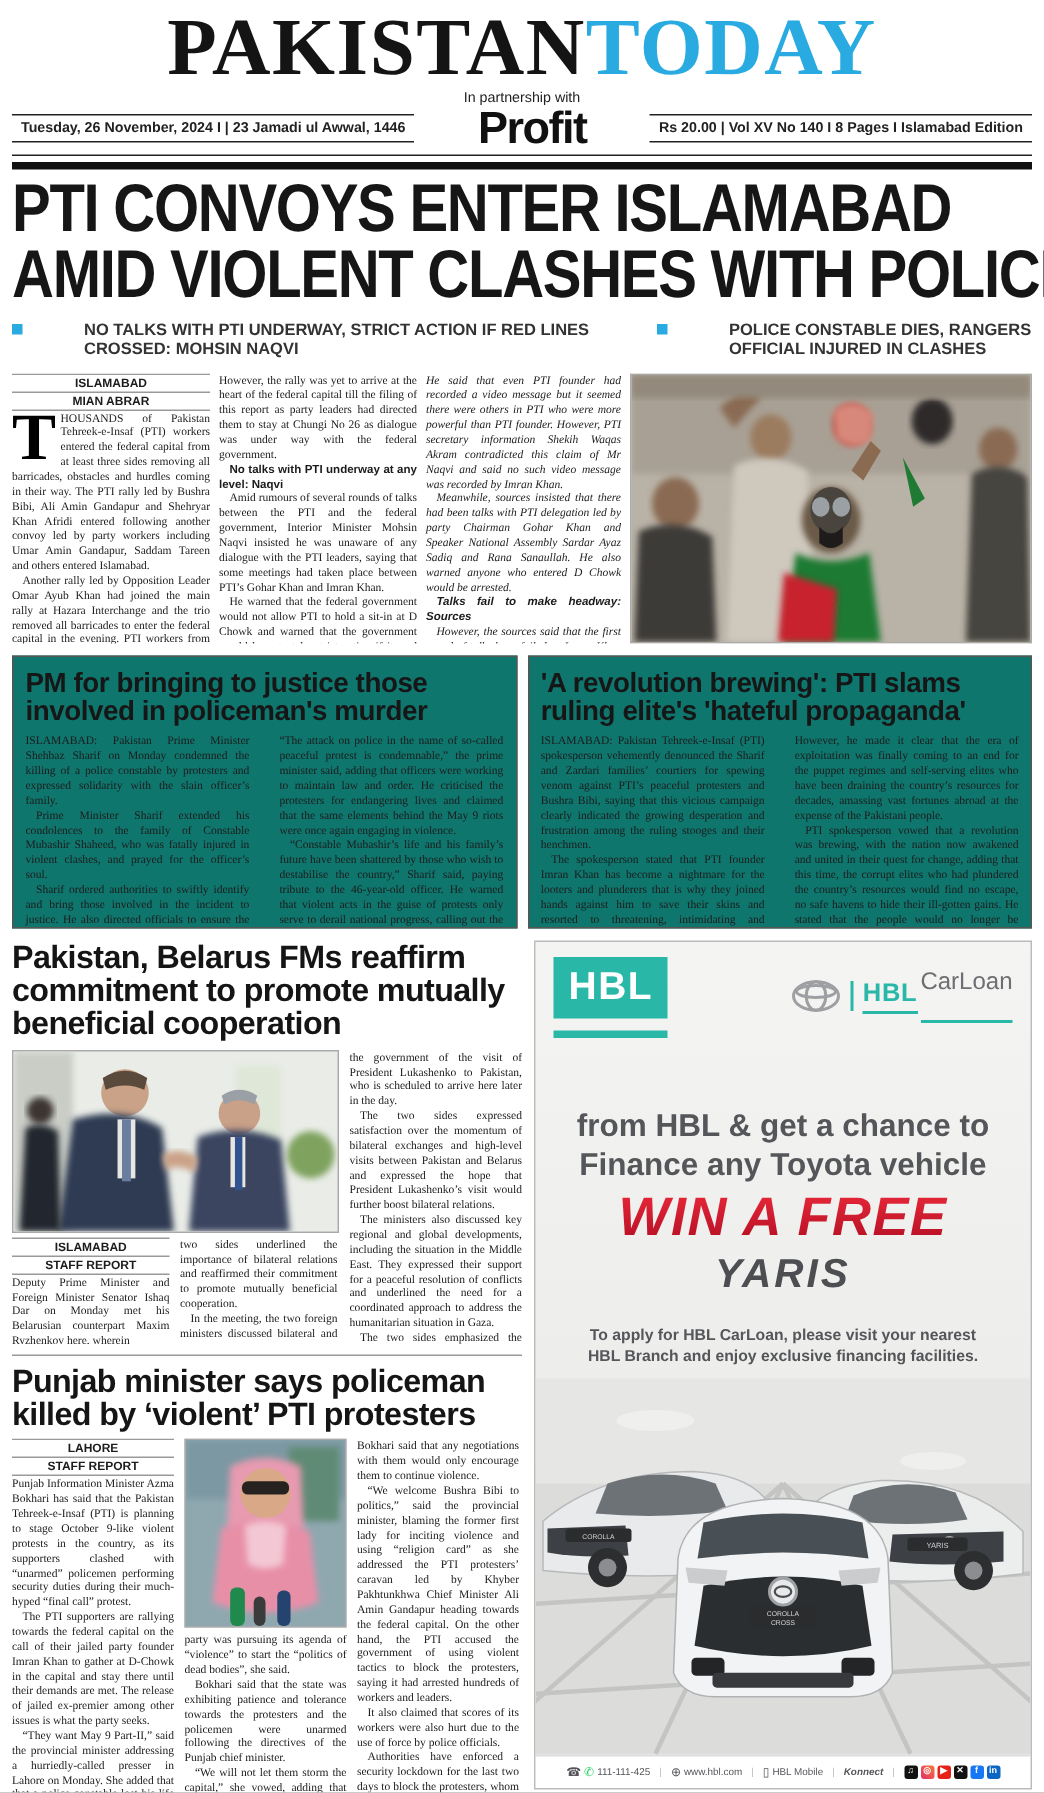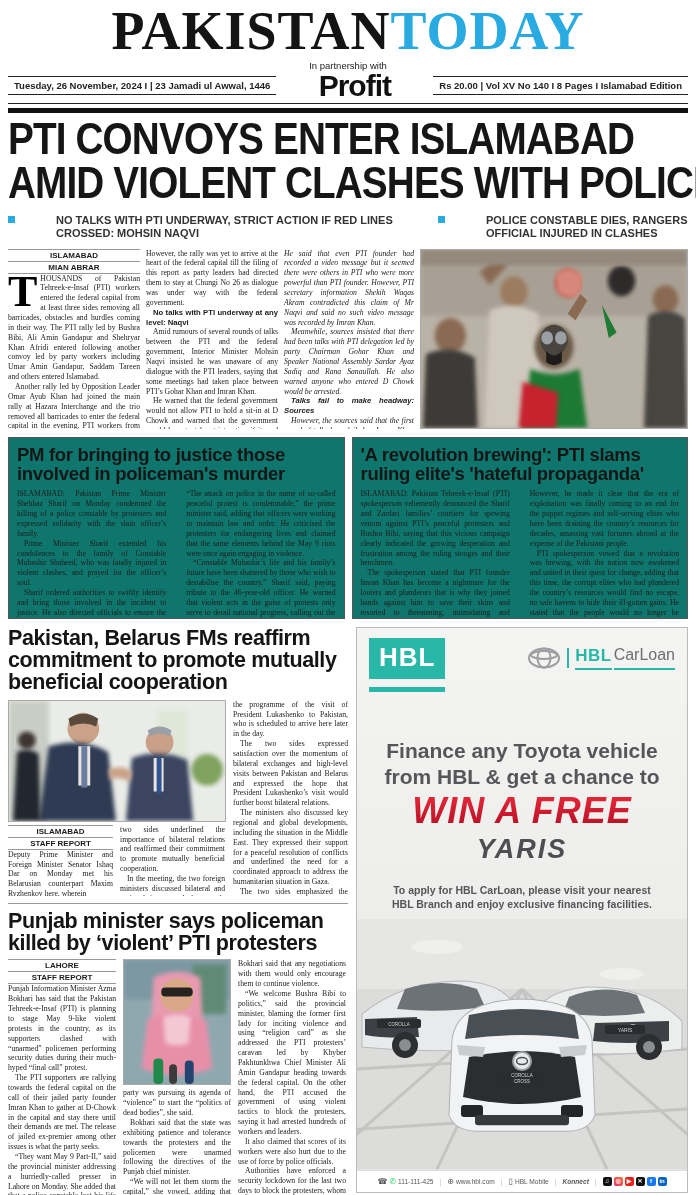--- a/index.html
+++ b/index.html
@@ -82,21 +82,21 @@
         display:flex; flex-direction:column; overflow:hidden; position:relative; }
   .ad-top { display:flex; justify-content:space-between; align-items:flex-start; padding:10px 12px 0 12px; }
   .hbl-logo { font-family:"Liberation Sans", sans-serif; font-weight:bold; color:#fff;
               background:#29B8A8; font-size:26px; padding:4px 10px 6px 10px; letter-spacing:1px; }
   .hbl-underbar { width:76px; height:5px; background:#29B8A8; margin-top:8px; }
   .ad-brand { display:flex; align-items:center; gap:6px; margin-top:8px;
               font-family:"Liberation Sans", sans-serif; }
   .ad-brand .sep { width:2px; height:20px; background:#29B8A8; }
   .ad-brand .hbl { color:#29B8A8; font-weight:bold; font-size:17px; letter-spacing:0.5px;
                    border-bottom:2px solid #29B8A8; padding-bottom:2px; }
-  .ad-brand .carloan { color:#6d6e71; font-size:16px; border-bottom:2px solid #29B8A8; padding-bottom:4px; margin-left:-4px; }
+  .ad-brand .carloan { color:#6d6e71; font-size:16px; border-bottom:2px solid #29B8A8; padding-bottom:16px; margin-left:-4px; }
   .ad-headline { font-family:"Liberation Sans", sans-serif; font-weight:bold; color:#55565a;
                  font-size:21px; text-align:center; line-height:1.25; margin-top:46px; }
   .ad-win { font-family:"Liberation Sans", sans-serif; font-weight:bold; font-style:italic;
             text-align:center; font-size:36px; letter-spacing:1px; 
             background:linear-gradient(180deg,#ee2b3c,#b00d22); -webkit-background-clip:text;
             background-clip:text; color:transparent; }
   .ad-model { font-family:"Liberation Sans", sans-serif; font-weight:bold; font-style:italic;
               text-align:center; font-size:27px; letter-spacing:2px; color:#4d4e52; margin-top:2px; }
   .ad-apply { font-family:"Liberation Sans", sans-serif; font-weight:bold; color:#55565a;
               font-size:10.5px; text-align:center; line-height:1.35; margin:18px 18px 0 18px; }
@@ -273,39 +273,39 @@
                 </div>
                 <p class="body">Deputy Prime Minister and Foreign Minister Senator Ishaq Dar on Monday met his Belarusian counterpart Maxim Ryzhenkov here, wherein</p>
               </div>
               <div class="ucol">
                 <p class="body">two sides underlined the importance of bilateral relations and reaffirmed their commitment to promote mutually beneficial cooperation.</p>
                 <p class="body">In the meeting, the two foreign ministers discussed bilateral and regional issues and the agenda and</p>
               </div>
             </div>
           </div>
           <div class="belarus-col3">
-            <p class="body">the programme of the visit of President Lukashenko to Pakistan, who is scheduled to arrive here later in the day.</p>
+            <p class="body">the government of the visit of President Lukashenko to Pakistan, who is scheduled to arrive here later in the day.</p>
             <p class="body">The two sides expressed satisfaction over the momentum of bilateral exchanges and high-level visits between Pakistan and Belarus and expressed the hope that President Lukashenko’s visit would further boost bilateral relations.</p>
             <p class="body">The ministers also discussed key regional and global developments, including the situation in the Middle East. They expressed their support for a peaceful resolution of conflicts and underlined the need for a coordinated approach to address the humanitarian situation in Gaza.</p>
             <p class="body">The two sides emphasized the importance of enhanced cooperation in international and regional organizations to advance mutual interest and jointly address global challenges.</p>
           </div>
         </div>
       </div>
 
       <div class="hr-split"></div>
 
       <div class="punjab">
         <div class="b-headline">Punjab minister says policeman killed by ‘violent’ PTI protesters</div>
         <div class="punjab-cols">
           <div class="pcol">
             <div class="kicker">
               <div class="place">LAHORE</div>
               <div class="author">STAFF REPORT</div>
             </div>
-            <p class="body">Punjab Information Minister Azma Bokhari has said that the Pakistan Tehreek-e-Insaf (PTI) is planning to stage May 9-like violent protests in the country, as its supporters clashed with “unarmed” policemen performing security duties during their much-hyped “final call” protest.</p>
+            <p class="body">Punjab Information Minister Azma Bokhari has said that the Pakistan Tehreek-e-Insaf (PTI) is planning to stage October 9-like violent protests in the country, as its supporters clashed with “unarmed” policemen performing security duties during their much-hyped “final call” protest.</p>
             <p class="body">The PTI supporters are rallying towards the federal capital on the call of their jailed party founder Imran Khan to gather at D-Chowk in the capital and stay there until their demands are met. The release of jailed ex-premier among other issues is what the party seeks.</p>
             <p class="body">“They want May 9 Part-II,” said the provincial minister addressing a hurriedly-called presser in Lahore on Monday. She added that that a police constable lost his life in clashes with the PTI protesters, whereas, nearly 70 others were wounded including five cops in critical condition.</p>
 
           </div>
           <div class="pcol">
             <div class="bokhari-photo">
               <svg viewBox="0 0 108 126" preserveAspectRatio="none">
                 <defs>
                     <filter id="blur3">
                       <feGaussianBlur stdDeviation="2"></feGaussianBlur>
@@ -351,22 +351,22 @@
             <ellipse cx="17" cy="12" rx="15" ry="9.5" fill="none" stroke="#9d9fa2" stroke-width="2"></ellipse>
             <ellipse cx="17" cy="12" rx="6.5" ry="9.5" fill="none" stroke="#9d9fa2" stroke-width="2"></ellipse>
             <ellipse cx="17" cy="9" rx="13" ry="4" fill="none" stroke="#9d9fa2" stroke-width="2"></ellipse>
           </svg>
           <span class="sep"></span>
           <span class="hbl">HBL</span>
           <span class="carloan">CarLoan</span>
         </div>
       </div>
       <div class="ad-headline">
+        <div>from HBL &amp; get a chance to</div>
         <div>Finance any Toyota vehicle</div>
-        <div>from HBL &amp; get a chance to</div>
       </div>
       <div class="ad-win">WIN A FREE</div>
       <div class="ad-model">YARIS</div>
       <div class="ad-apply">
         <div>To apply for HBL CarLoan, please visit your nearest</div>
         <div>HBL Branch and enjoy exclusive financing facilities.</div>
       </div>
       <div class="ad-cars">
         <svg viewBox="0 0 330 250" preserveAspectRatio="none">
           <rect width="330" height="250" fill="#dcdcda"></rect>

